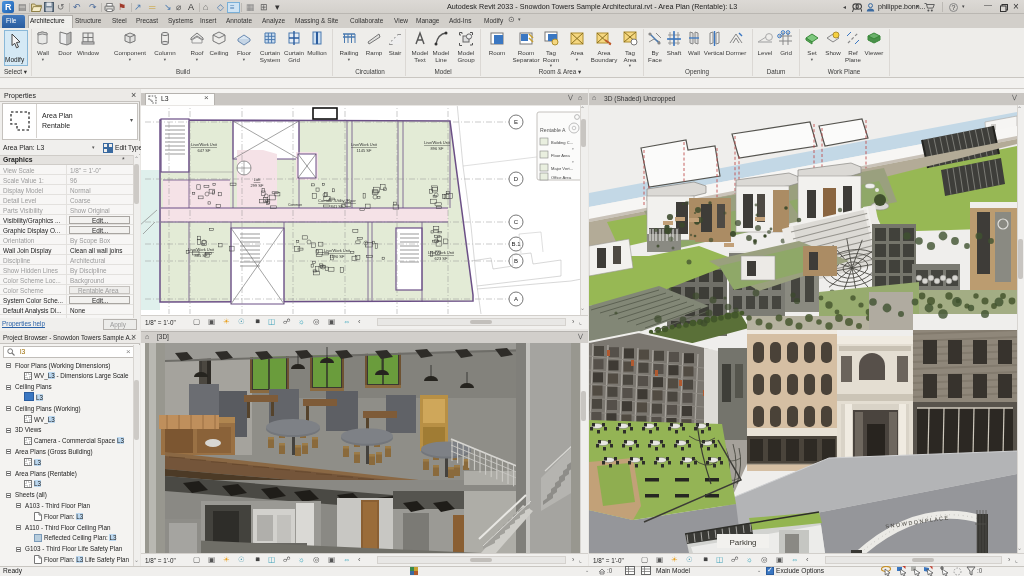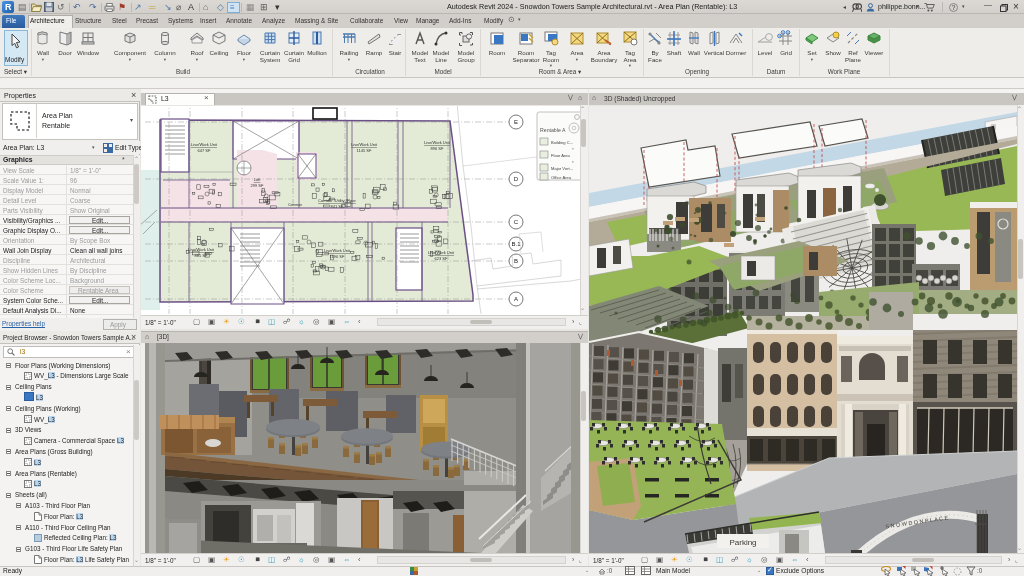--- a/index.html
+++ b/index.html
@@ -43,21 +43,21 @@
     <rect x="2.8" y="6" width="5.4" height="2.5" fill="#fff" stroke="#666" stroke-width="0.8"></rect>
   </svg>
 <div class="ab" style="left:227px;top:2px;width:13px;height:11px;background:#cfe3f3;border:1px solid #7ab0d8;"></div>
 <div class="tx" style="left:230px;top:3px;font-size:8px;color:#4a7ab0;">≡</div>
 <div class="ab" style="left:29px;top:3px;width:1px;height:9px;background:#bcb9b4;"></div>
 <div class="ab" style="left:69px;top:3px;width:1px;height:9px;background:#bcb9b4;"></div>
 <div class="ab" style="left:101px;top:3px;width:1px;height:9px;background:#bcb9b4;"></div>
 <div class="ab" style="left:131px;top:3px;width:1px;height:9px;background:#bcb9b4;"></div>
 <div class="ab" style="left:199px;top:3px;width:1px;height:9px;background:#bcb9b4;"></div>
 <div class="ab" style="left:241px;top:3px;width:1px;height:9px;background:#bcb9b4;"></div>
-<div class="tx" style="left:447px;top:3px;font-size:7.2px;color:#1a1a1a;">Autodesk Revit 2024 - Snowdon Towers Sample Architectural.rvt - Area Plan (Rentable): L3</div>
+<div class="tx" style="left:447px;top:3px;font-size:7.2px;color:#1a1a1a;">Autodesk Revit 2033 - Snowdon Towers Sample Architectural.rvt - Area Plan (Rentable): L3</div>
 <div class="tx" style="left:843px;top:4px;font-size:6px;color:#444;">◂</div>
 <svg class="ab" style="left:852px;top:3px" width="10" height="10" viewBox="0 0 10 10">
     <circle cx="3.6" cy="3.6" r="2.7" fill="none" stroke="#444" stroke-width="1.1"></circle>
     <circle cx="6.8" cy="3.6" r="2.7" fill="none" stroke="#444" stroke-width="1.1"></circle>
     <path d="M1.5 6 L0.5 9 M9 6 L10 9" stroke="#444" stroke-width="1"></path>
   </svg>
 <svg class="ab" style="left:866px;top:3px" width="9" height="9" viewBox="0 0 9 9">
     <circle cx="4.5" cy="2.6" r="2" fill="none" stroke="#3a6aa0" stroke-width="1"></circle>
     <path d="M0.8 8.6 a3.7 3 0 0 1 7.4 0 Z" fill="#3a6aa0"></path>
   </svg>

